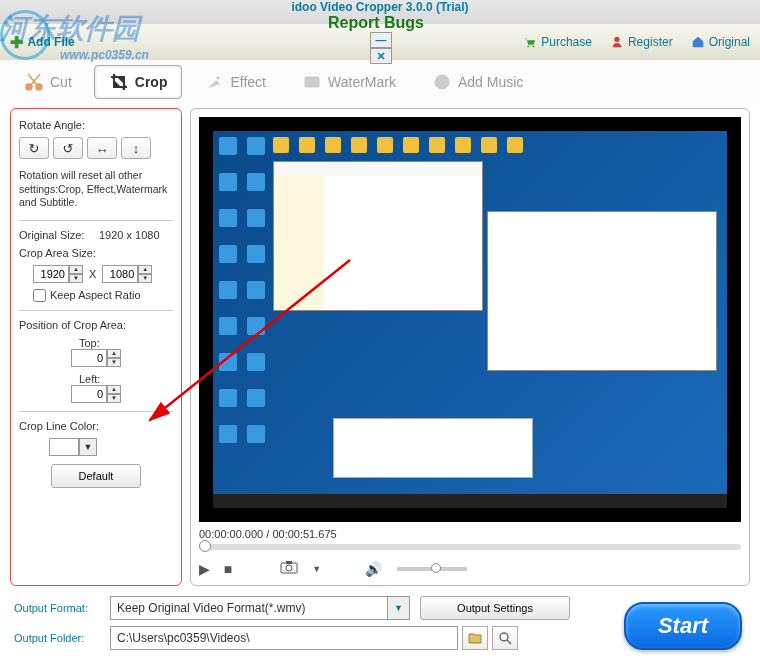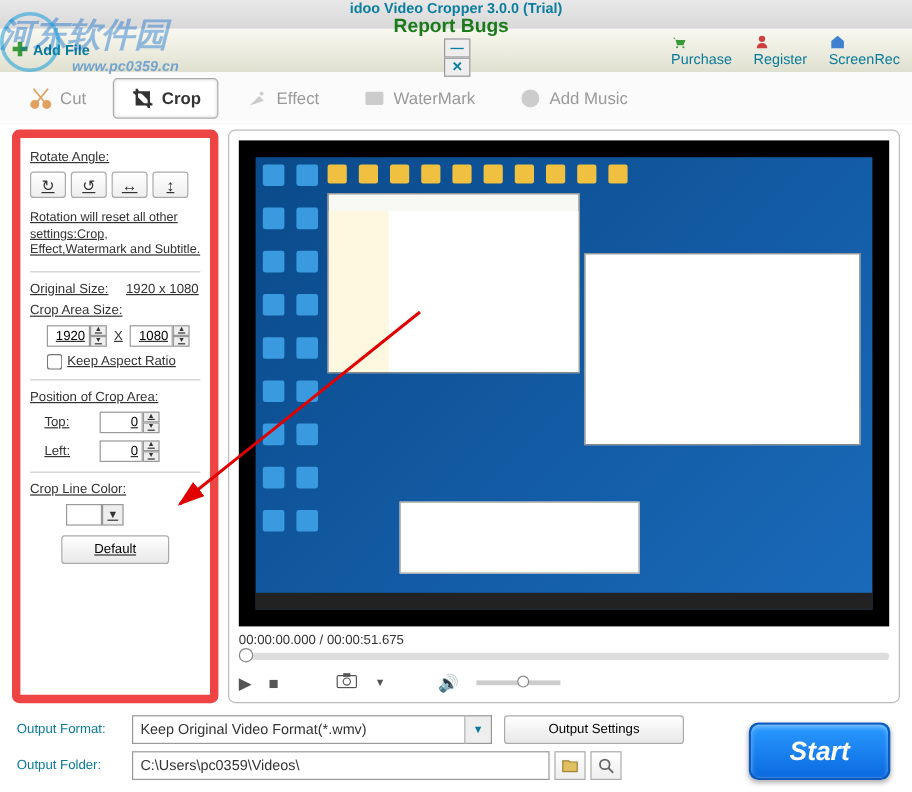--- a/index.html
+++ b/index.html
@@ -11,53 +11,53 @@
 .titlebar .spacer { flex: 1; }
 .titlebar .report { color: #1a7a1a; font-size: 16px; margin-right: 8px; }
 .titlebar .winbtn { width: 22px; height: 18px; border: 1px solid #999; background: #eee; margin-left: 2px; text-align: center; line-height: 14px; font-size: 11px; cursor: pointer; }
 
 
 .header { height: 36px; background: linear-gradient(#f8f8f0,#e0e0d0); display: flex; align-items: center; padding: 0 10px; font-size: 12px; }
 .addfile { color: #0a7a9a; font-weight: bold; display: flex; align-items: center; }
 .addfile .plus { color: #3a9a3a; font-size: 16px; margin-right: 4px; }
 .filepath { color: #666; margin-left: 8px; font-size: 11px; }
 .header .spacer { flex: 1; }
-.header .link { color: #0a7a9a; margin-left: 18px; display: flex; align-items: flex-start; cursor: pointer; flex-direction: column; }
+.header .link { color: #0a7a9a; margin-left: 18px; display: flex; align-items: flex-end; cursor: pointer; }
 .header .link .ic { width: 14px; height: 14px; margin-right: 4px; }
 
 
 .wm { position: absolute; left: 0; top: 10px; font-size: 28px; color: rgba(0,100,200,0.4); font-weight: bold; font-style: italic; pointer-events: none; z-index: 50; }
 .wm .sub { font-size: 12px; color: rgba(0,100,200,0.5); display: block; margin-left: 60px; }
 .wm .circle { position: absolute; left: 0; top: 0; width: 50px; height: 50px; border: 3px solid rgba(0,150,220,0.5); border-radius: 50%; }
 
 
 .tabs { height: 44px; display: flex; align-items: center; padding: 6px 10px; gap: 8px; background: #fbfbfb; }
 .tab { display: flex; align-items: center; padding: 6px 14px; font-size: 14px; color: #999; cursor: pointer; border-radius: 4px; }
 .tab.active { background: #fff; border: 1px solid #aaa; box-shadow: inset 0 0 3px #ccc; color: #333; font-weight: bold; }
 .tab .ic { width: 20px; height: 20px; margin-right: 6px; }
 
 
 .main { display: flex; padding: 4px 10px; gap: 8px; height: 486px; }
 
 
-.left { width: 172px; border: 7px solid #ef4444; border-radius: 6px; padding: 10px 8px; font-size: 11px; color: #333; background: #fff; text-decoration: underline; }
+.left { width: 172px; border: 1px solid #ef4444; border-radius: 6px; padding: 10px 8px; font-size: 11px; color: #333; background: #fff; }
 .left .lbl { margin-bottom: 6px; }
 .rotbtns { display: flex; gap: 4px; margin-bottom: 10px; }
 .rotbtn { width: 30px; height: 22px; border: 1px solid #aaa; background: linear-gradient(#fff,#eee); border-radius: 3px; display: flex; align-items: center; justify-content: center; cursor: pointer; font-size: 13px; }
 .note { font-size: 10.5px; color: #333; margin-bottom: 10px; line-height: 1.3; }
 .hr { border-top: 1px solid #ccc; margin: 8px 0; }
 .row { display: flex; align-items: flex-start; margin-bottom: 6px; }
 .row .k { width: 80px; }
 .spin { display: inline-flex; align-items: center; }
 .spin input { width: 36px; height: 18px; font-size: 11px; text-align: right; padding-right: 3px; border: 1px solid #999; }
 .spin .ar { width: 14px; display: flex; flex-direction: column; }
 .spin .ar div { height: 9px; border: 1px solid #999; font-size: 6px; text-align: center; line-height: 7px; cursor: pointer; background: #eee; }
 .chk { display: flex; align-items: center; margin: 6px 0 6px 14px; }
 .chk input { margin-right: 4px; }
-.posrow { display: flex; align-items: center; margin-bottom: 6px; }
+.posrow { display: flex; align-items: center; margin-bottom: 6px; flex-direction: column; }
 .posrow .k { width: 46px; margin-left: 12px; }
 .colorbox { width: 30px; height: 18px; border: 1px solid #999; background: #fff; display: inline-block; }
 .dropbtn { width: 18px; height: 18px; border: 1px solid #999; background: #eee; display: inline-flex; align-items: center; justify-content: center; font-size: 9px; cursor: pointer; }
 .defbtn { width: 90px; height: 24px; margin: 8px auto 0; display: block; border: 1px solid #aaa; background: linear-gradient(#fff,#e8e8e8); border-radius: 3px; font-size: 11px; cursor: pointer; }
 
 
 .right { flex: 1; border: 1px solid #bbb; border-radius: 6px; background: #fff; padding: 8px; display: flex; flex-direction: column; }
 .preview { background: #000; flex: 1; position: relative; overflow: hidden; }
 .desktop { position: absolute; inset: 14px; background: linear-gradient(135deg,#0a4a8a,#1a6aba); }
 .dicons { position: absolute; left: 6px; top: 6px; display: grid; grid-template-columns: repeat(2, 20px); gap: 18px 8px; }
@@ -80,21 +80,21 @@
 .bottom { padding: 6px 14px; font-size: 11px; color: #0a7a9a; }
 .brow { display: flex; align-items: center; margin-bottom: 6px; }
 .brow .k { width: 96px; }
 .combo { flex: 0 0 300px; display: flex; }
 .combo input { flex: 1; height: 24px; border: 1px solid #999; font-size: 12px; padding: 0 6px; color: #333; }
 .combo .dr { width: 22px; border: 1px solid #999; border-left: none; background: #eee; display: flex; align-items: center; justify-content: center; font-size: 9px; cursor: pointer; }
 .osbtn { margin-left: 10px; height: 24px; width: 150px; border: 1px solid #aaa; background: linear-gradient(#fff,#e8e8e8); border-radius: 3px; font-size: 11px; cursor: pointer; }
 .folder { flex: 0 0 348px; display: flex; }
 .folder input { flex: 1; height: 24px; border: 1px solid #999; font-size: 12px; padding: 0 6px; color: #333; }
 .iconbtn { width: 26px; height: 24px; border: 1px solid #aaa; background: linear-gradient(#fff,#eee); margin-left: 4px; display: flex; align-items: center; justify-content: center; cursor: pointer; font-size: 12px; }
-.startbtn { position: absolute; right: 18px; bottom: 10px; width: 118px; height: 48px; background: linear-gradient(#2a9aff,#0a6ae0); border: 2px solid #0a5ac0; border-radius: 8px; color: #fff; font-size: 22px; font-weight: bold; font-style: italic; cursor: pointer; box-shadow: 0 2px 4px rgba(0,0,0,0.3), inset 0 2px 4px rgba(255,255,255,0.4); }
+.startbtn { position: absolute; right: 18px; bottom: 10px; width: 118px; height: 48px; background: linear-gradient(#2a9aff,#0a6ae0); border: 2px solid #0a5ac0; border-radius: 19px; color: #fff; font-size: 22px; font-weight: bold; font-style: italic; cursor: pointer; box-shadow: 0 2px 4px rgba(0,0,0,0.3), inset 0 2px 4px rgba(255,255,255,0.4); }
 
 svg.ic path, svg.ic rect, svg.ic circle { fill: currentColor; }
 </style>
 </head>
 <body>
 
 <div class="titlebar">
   <div class="logo"></div>
   <span>idoo Video Cropper 3.0.0 (Trial)</span>
   <div class="spacer"></div>
@@ -127,21 +127,21 @@
     <svg class="ic" viewBox="0 0 16 16" style="color:#d04040">
         <circle cx="8" cy="5" r="3"></circle>
         <path d="M3 14c0-3 2-5 5-5s5 2 5 5"></path>
       </svg>
     <span>Register</span>
   </div>
   <div class="link">
     <svg class="ic" viewBox="0 0 16 16" style="color:#4080d0">
         <path d="M8 2l6 5v7H2V7z"></path>
       </svg>
-    <span>ScreenRec</span>
+    <span>Original</span>
   </div>
 </div>
 
 <div class="tabs">
   <div class="tab">
     <svg class="ic" viewBox="0 0 20 20" style="color:#e0a060">
         <circle cx="5" cy="15" r="3" fill="none" stroke="currentColor" stroke-width="1.5"></circle>
         <circle cx="15" cy="15" r="3" fill="none" stroke="currentColor" stroke-width="1.5"></circle>
         <path d="M7 13L16 2M13 13L4 2" stroke="currentColor" stroke-width="1.5" fill="none"></path>
       </svg>

